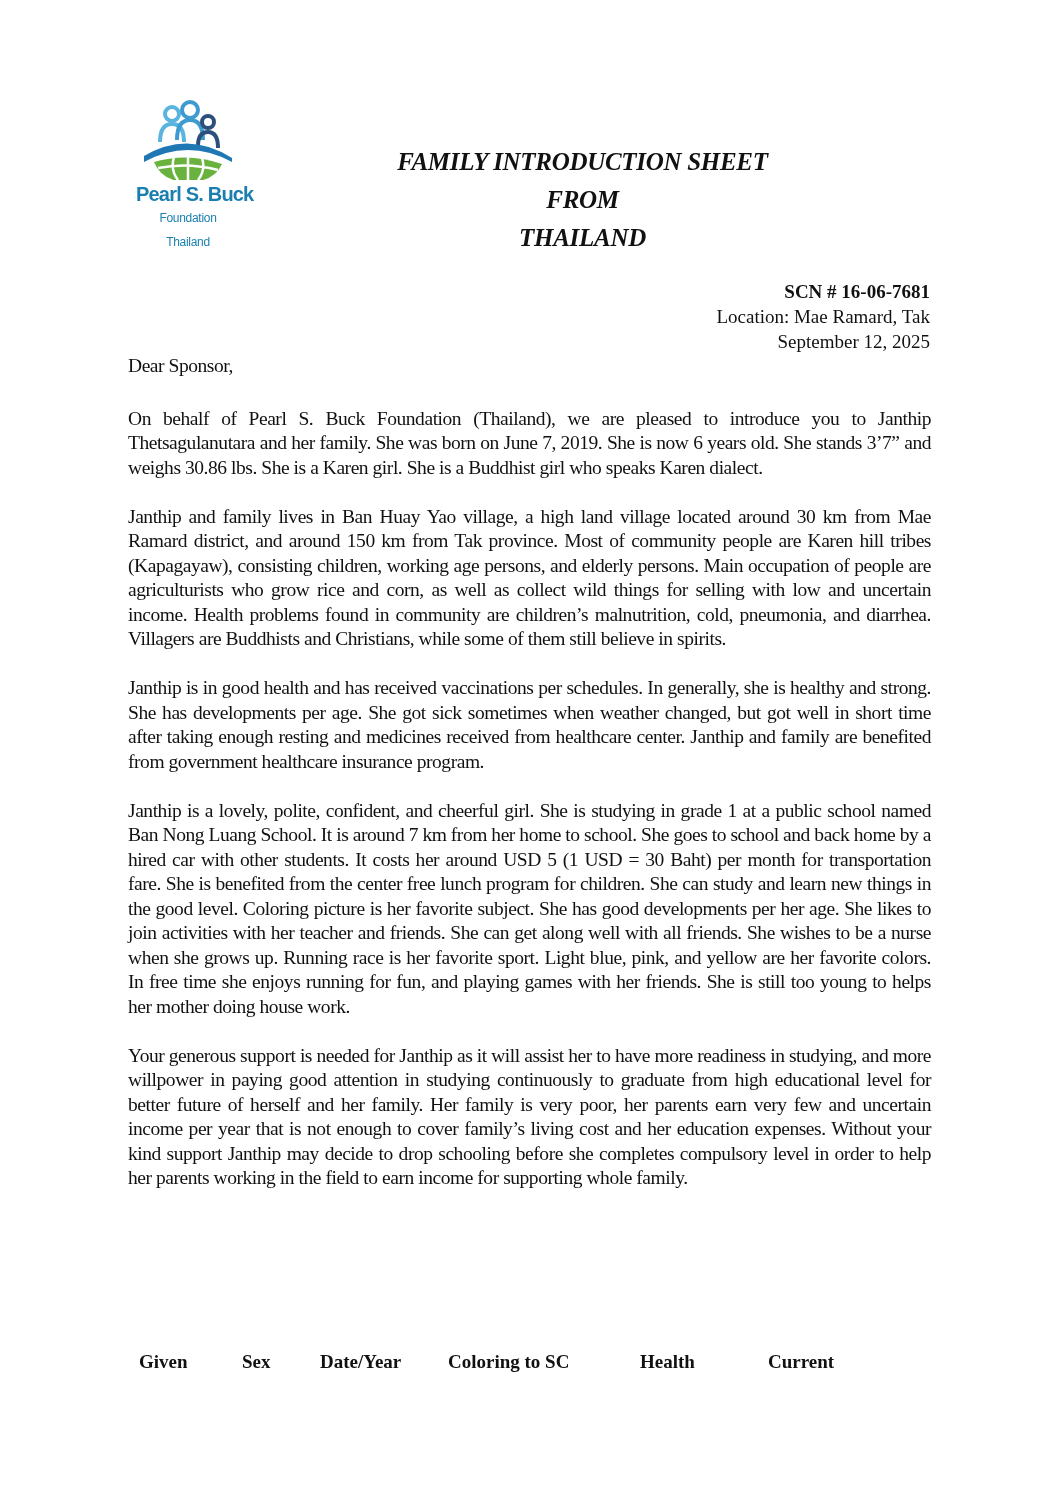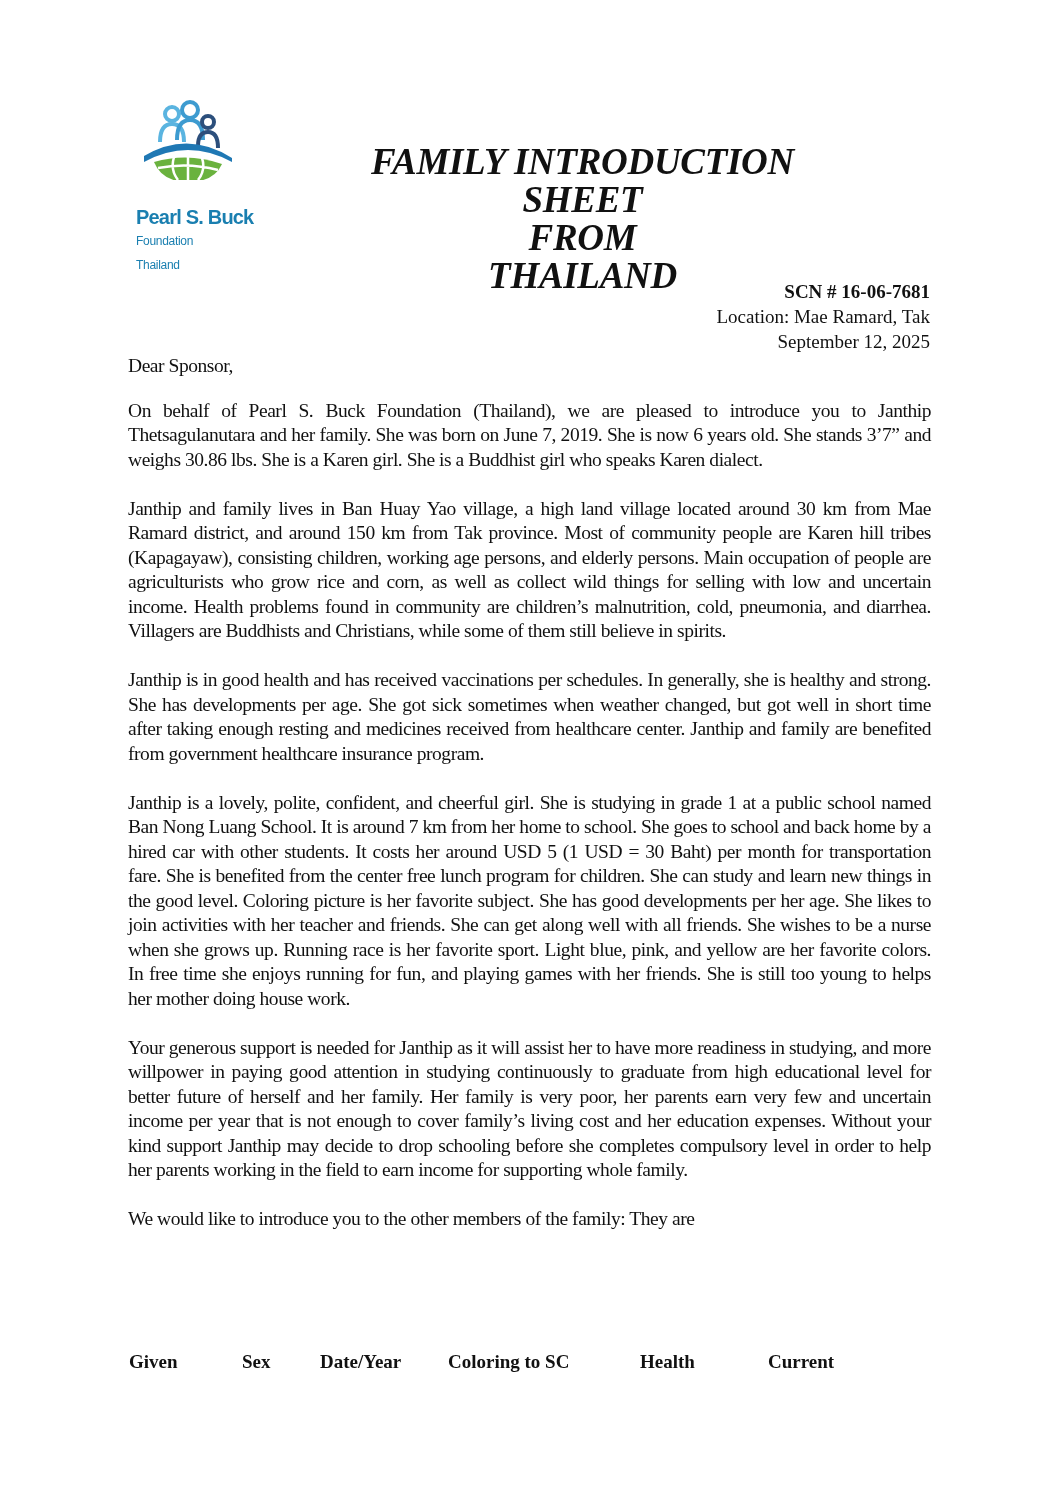--- a/index.html
+++ b/index.html
@@ -1,31 +1,31 @@
 <!DOCTYPE html>
 <html><head>
   <meta charset="utf-8">
   <style>
     html, body { margin: 0; padding: 0; background: #ffffff; }
     body { width: 1058px; height: 1497px; position: relative; overflow: hidden;
            font-family: "Liberation Serif", "DejaVu Serif", serif; color: #111; }
     .logo { position: absolute; left: 136px; top: 100px; width: 104px; height: 160px; }
     .logo svg { position: absolute; left: 4px; top: 0; }
-    .logo-text { position: absolute; left: 0; top: 82px; width: 104px; 
-                 font-family: "Liberation Sans", "DejaVu Sans", sans-serif; color: #1a7fb0; line-height: 24px; margin-top: 23px; }
+    .logo-text { position: absolute; left: 0; top: 82px; width: 104px; text-align: center;
+                 font-family: "Liberation Sans", "DejaVu Sans", sans-serif; color: #1a7fb0; line-height: 24px; }
     .logo-line1 { font-weight: bold; font-size: 20px; letter-spacing: -0.8px; white-space: nowrap; }
     .logo-line2, .logo-line3 { font-size: 12px; letter-spacing: -0.3px; white-space: nowrap; }
     .title { position: absolute; left: 320px; top: 143px; width: 525px; text-align: center;
-             font-style: italic; font-weight: bold; font-size: 37px; line-height: 38px; letter-spacing: -0.3px; }
+             font-style: italic; font-weight: bold; font-size: 25px; line-height: 38px; letter-spacing: -0.3px; }
     .meta { position: absolute; right: 128px; top: 279px; text-align: right; font-size: 19px; line-height: 25px; }
     .meta .scn { font-weight: bold; font-family: Liberation Serif, serif; }
     .body-text { position: absolute; left: 128px; top: 354px; width: 803px; font-size: 19.5px; line-height: 24.5px;
                  letter-spacing: -0.45px; }
     .body-text p { margin: 0 0 24.5px 0; text-align: justify; }
-    .body-text p.salutation { margin-bottom: 20px; }
+    .body-text p.salutation { margin-bottom: 28px; }
     .table-head { position: absolute; top: 1350px; left: 128px; font-weight: bold; font-size: 19px; line-height: 24px; }
     .table-head span { position: absolute; white-space: nowrap; }
   </style>
 </head>
 <body>
 
 <div class="logo">
   <svg width="96" height="80" viewBox="0 0 96 80">
 
     <circle cx="32" cy="14" r="7" fill="none" stroke="#5ab4e0" stroke-width="4"></circle>
@@ -59,23 +59,22 @@
   <div>September 12, 2025</div>
 </div>
 
 <div class="body-text">
   <p class="salutation">Dear Sponsor,</p>
   <p>On behalf of Pearl S. Buck Foundation (Thailand), we are pleased to introduce you to Janthip Thetsagulanutara and her family. She was born on June 7, 2019. She is now 6 years old. She stands 3’7” and weighs 30.86 lbs. She is a Karen girl. She is a Buddhist girl who speaks Karen dialect.</p>
   <p>Janthip and family lives in Ban Huay Yao village, a high land village located around 30 km from Mae Ramard district, and around 150 km from Tak province. Most of community people are Karen hill tribes (Kapagayaw), consisting children, working age persons, and elderly persons.  Main occupation of people are agriculturists who grow rice and corn, as well as collect wild things for selling with low and uncertain income. Health problems found in community are children’s malnutrition, cold, pneumonia, and diarrhea. Villagers are Buddhists and Christians, while some of them still believe in spirits.</p>
   <p>Janthip is in good health and has received vaccinations per schedules. In generally, she is healthy and strong. She has developments per age. She got sick sometimes when weather changed, but got well in short time after taking enough resting and medicines received from healthcare center. Janthip and family are benefited from government healthcare insurance program.</p>
   <p>Janthip is a lovely, polite, confident, and cheerful girl. She is studying in grade 1 at a public school named Ban Nong Luang School. It is around 7 km from her home to school. She goes to school and back home by a hired car with other students. It costs her around USD 5 (1 USD = 30 Baht) per month for transportation fare. She is benefited from the center free lunch program for children. She can study and learn new things in the good level. Coloring picture is her favorite subject. She has good developments per her age. She likes to join activities with her teacher and friends. She can get along well with all friends. She wishes to be a nurse when she grows up. Running race is her favorite sport. Light blue, pink, and yellow are her favorite colors. In free time she enjoys running for fun, and playing games with her friends. She is still too young to helps her mother doing house work.</p>
   <p>Your generous support is needed for Janthip  as it will assist her to have more readiness in studying, and more willpower in paying good attention in studying continuously to graduate from high educational level for better future of herself and her family. Her family is very poor, her parents earn very few and uncertain income per year that is not enough to cover family’s living cost and her education expenses. Without your kind support Janthip may decide to drop schooling before she completes compulsory level in order to help her parents working in the field to earn income for supporting whole family.</p>
-  <p style="margin:0;">We would like to introduce you to the other members of the family:  They are</p>
 </div>
 
 <div class="table-head">
-  <span style="left:1px;">Given</span>
+  <span style="left:11px;">Given</span>
   <span style="left:114px;">Sex</span>
   <span style="left:192px;">Date/Year</span>
   <span style="left:320px;">Coloring to SC</span>
   <span style="left:512px;">Health</span>
   <span style="left:640px;">Current</span>
 </div>
 
 </body></html>

